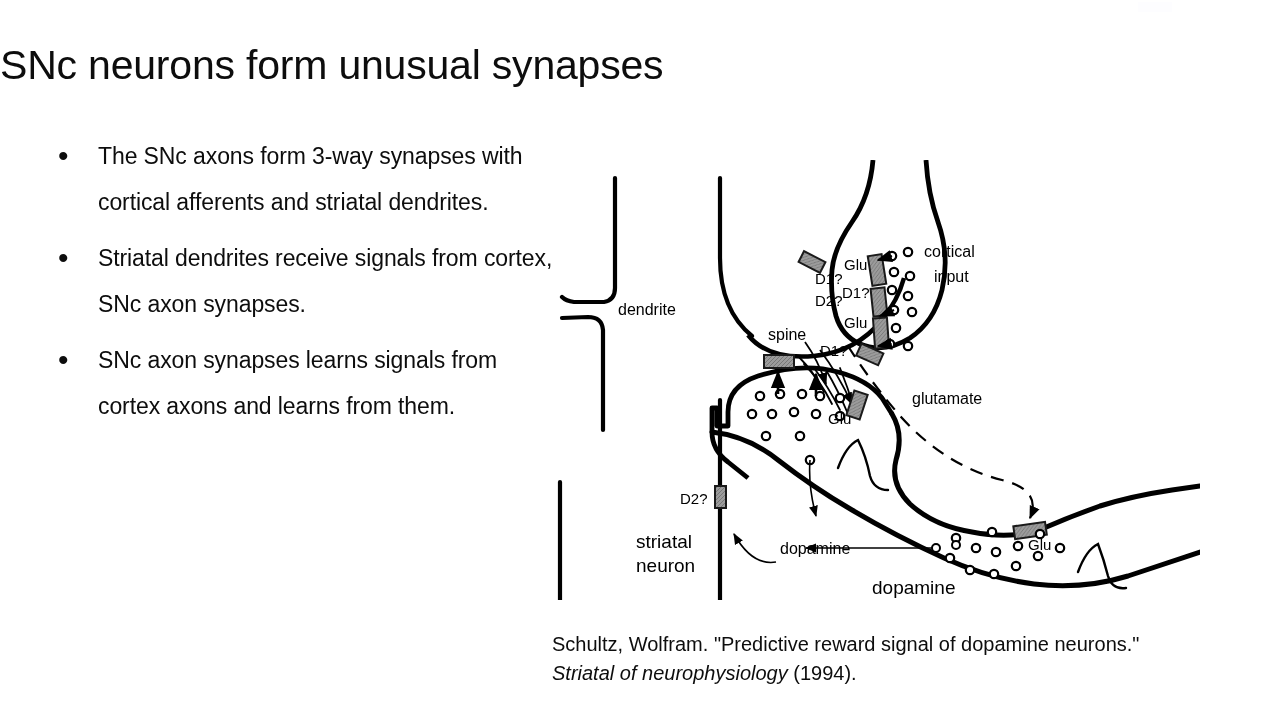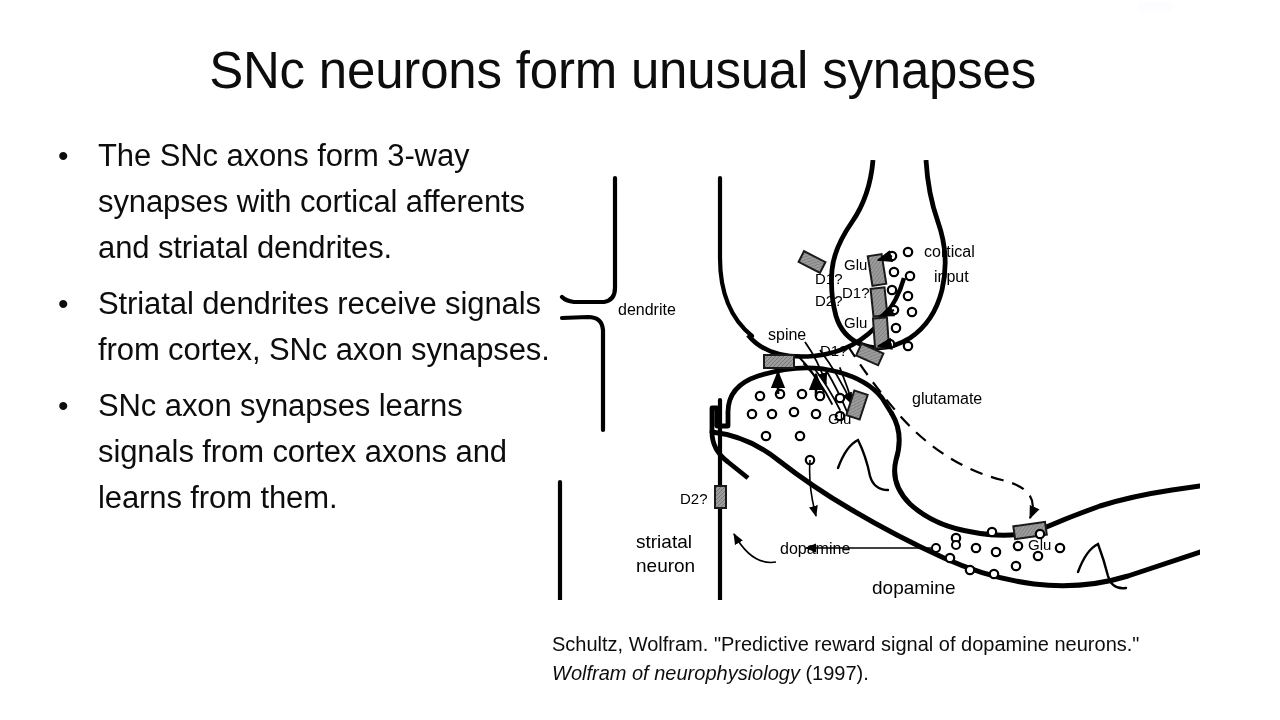--- a/index.html
+++ b/index.html
@@ -21,22 +21,22 @@
     inset: 0;
     background: #ffffff;
   }
 
   
   #slide-title {
     position: absolute;
     left: 0;
     top: 44px;
     width: 1036px;
-    text-align: right;
-    font-size: 51px;
+    text-align: left;
+    font-size: 41px;
     line-height: 1.05;
     font-weight: 400;
     letter-spacing: -0.2px;
     color: #0d0d0d;
     white-space: nowrap;
   }
 
   
   #bullet-list {
     position: absolute;
@@ -52,21 +52,21 @@
   .bullet-marker {
     flex: 0 0 auto;
     width: 40px;
     font-size: 30px;
     line-height: 46px;
     text-align: left;
     color: #0d0d0d;
   }
   .bullet-text {
     flex: 1 1 auto;
-    font-size: 31px;
+    font-size: 23px;
     line-height: 46px;
     color: #0d0d0d;
     letter-spacing: -0.1px;
   }
 
   
   #figure {
     position: absolute;
     left: 552px;
     top: 160px;
@@ -349,16 +349,16 @@
       <text class="fig-label" x="320" y="434" style="font-size:19px">dopamine</text>
       <text class="fig-label" x="312" y="458" style="font-size:19px">varicosities</text>
 
       <text class="fig-label" x="84" y="388" style="font-size:19px">striatal</text>
       <text class="fig-label" x="84" y="412" style="font-size:19px">neuron</text>
 
     </svg>
   </div>
 
   <div id="citation">
-    <span>Schultz, Wolfram. "Predictive reward signal of dopamine neurons." </span><span class="cite-journal">Wolfram of neurophysiology</span><span> (1997).</span>
+    <span>Schultz, Wolfram. "Predictive reward signal of dopamine neurons." </span><span class="cite-journal">Striatal of neurophysiology</span><span> (1994).</span>
   </div>
 
 </div>
 
 </body></html>

